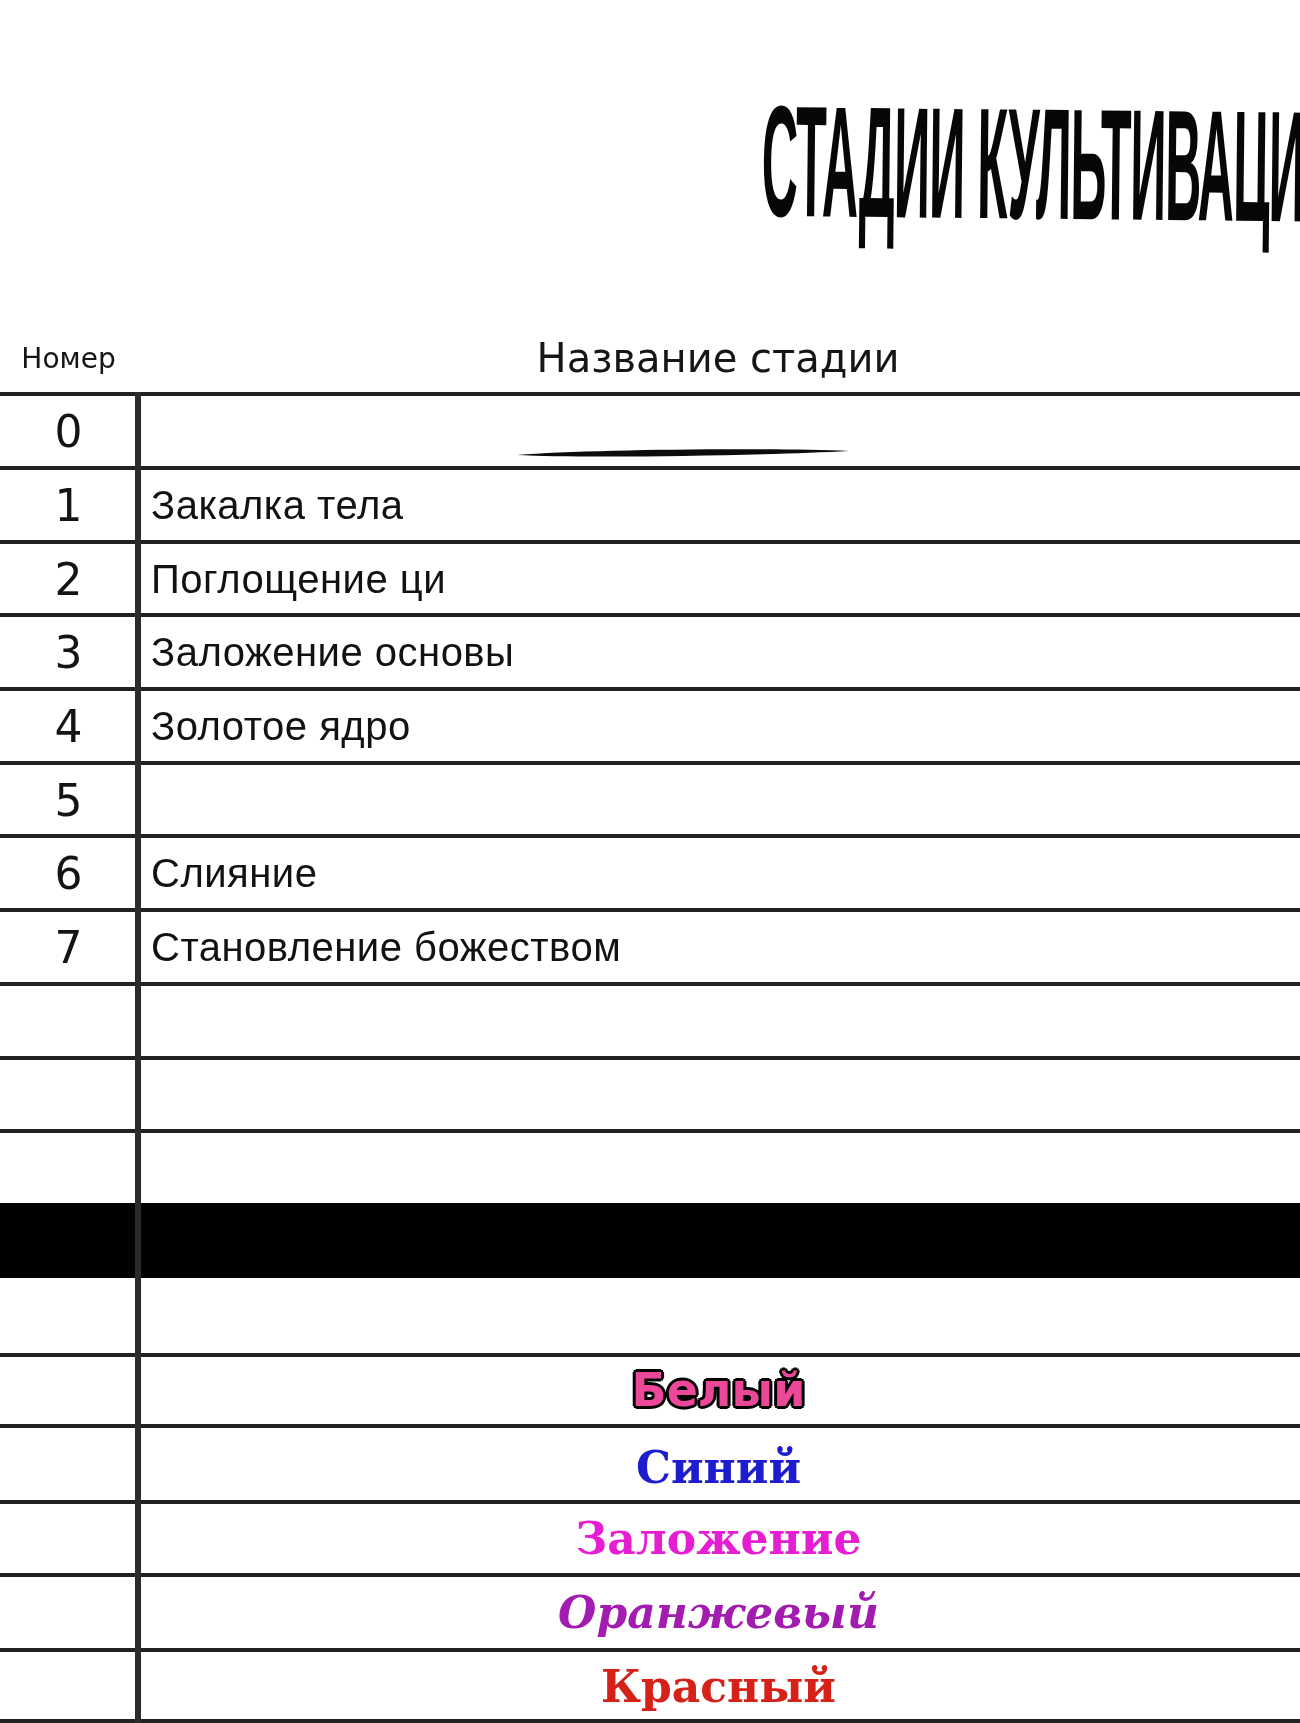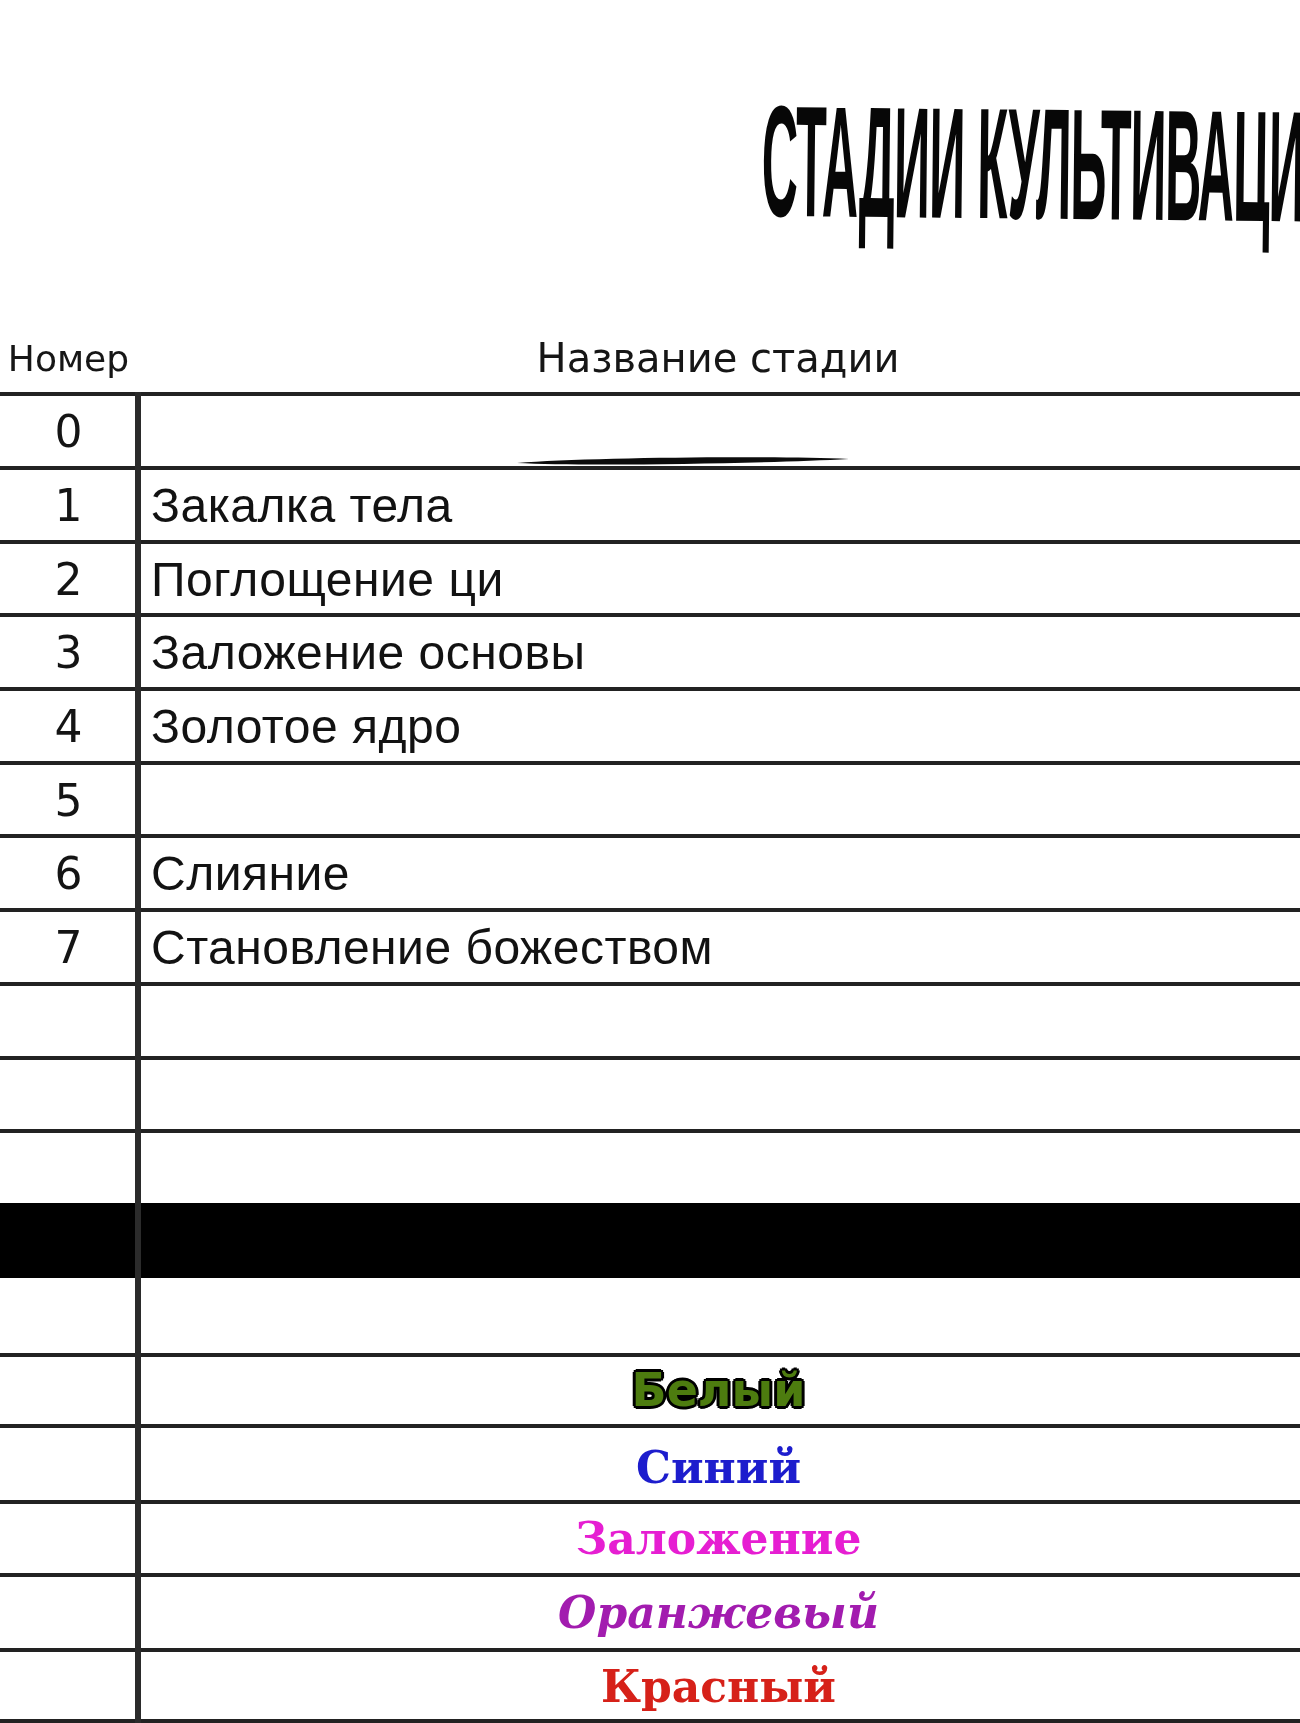--- a/index.html
+++ b/index.html
@@ -15,42 +15,42 @@
   .title-inner{
     display:inline-block;white-space:nowrap;
     font-family:"Liberation Sans",sans-serif;font-weight:bold;
     font-size:152px;line-height:1;letter-spacing:-3px;color:#070707;
     transform:scale(0.33,1.04);transform-origin:center top;
   }
   
   .thead-num{
     position:absolute;left:0;top:330px;width:137px;height:56px;
     display:flex;align-items:center;justify-content:center;
-    font-size:36px;font-family:"DejaVu Sans",sans-serif;text-align:center;
+    font-size:28px;font-family:"DejaVu Sans",sans-serif;text-align:center;
   }
   .thead-name{
     position:absolute;left:418px;top:330px;width:600px;height:56px;
     display:flex;align-items:center;justify-content:center;
     font-size:40px;font-family:"DejaVu Sans",sans-serif;
   }
   
   .hline{position:absolute;left:0;width:1300px;height:4px;background:#222222;}
   .vline{position:absolute;left:135px;top:392px;width:6px;height:1331px;background:#2b2b2b;}
   .band{position:absolute;left:0;top:1203px;width:1300px;height:75px;background:#000000;}
   
   .trow{
     position:absolute;left:0;width:1300px;height:70px;
     display:flex;align-items:center;
   }
   .tcell-num{
     width:137px;flex:0 0 137px;text-align:center;
     font-size:44px;font-family:"DejaVu Sans",sans-serif;color:#141414;
   }
   .tcell-name{
-    padding-left:14px;font-size:48px;letter-spacing:0.5px;
+    padding-left:14px;font-size:40px;letter-spacing:0.5px;
     font-family:"Liberation Sans",sans-serif;color:#121212;
   }
   .dash-wrap{margin-left:364px;display:block;height:14px;}
   
   .brow{
     position:absolute;left:137px;width:1163px;height:68px;
     display:flex;align-items:center;justify-content:center;
   }
   .rarity-heading{
     font-size:39px;font-family:"DejaVu Sans",sans-serif;color:#101010;
@@ -131,21 +131,21 @@
   <div class="trow" style="top:838px">
     <div class="tcell-num">6</div>
     <div class="tcell-name">Слияние</div>
   </div>
   <div class="trow" style="top:912px">
     <div class="tcell-num">7</div>
     <div class="tcell-name">Становление божеством</div>
   </div>
 
   <div class="brow" style="top:1356px">
-    <span class="rarity-label rarity-outlined" style="color: #4d7c0f;">Белый</span>
+    <span class="rarity-label rarity-outlined" style="color: #ec4899;">Белый</span>
   </div>
   <div class="brow" style="top:1429px">
     <span class="rarity-label" style="color: rgb(29, 29, 205); margin-top: 8px;">Синий</span>
   </div>
   <div class="brow" style="top:1504px">
     <span class="rarity-label" style="color: rgb(230, 30, 210);">Заложение</span>
   </div>
   <div class="brow" style="top:1578px">
     <span class="rarity-label" style="color: #a21caf; font-style: italic;">Оранжевый</span>
   </div>

